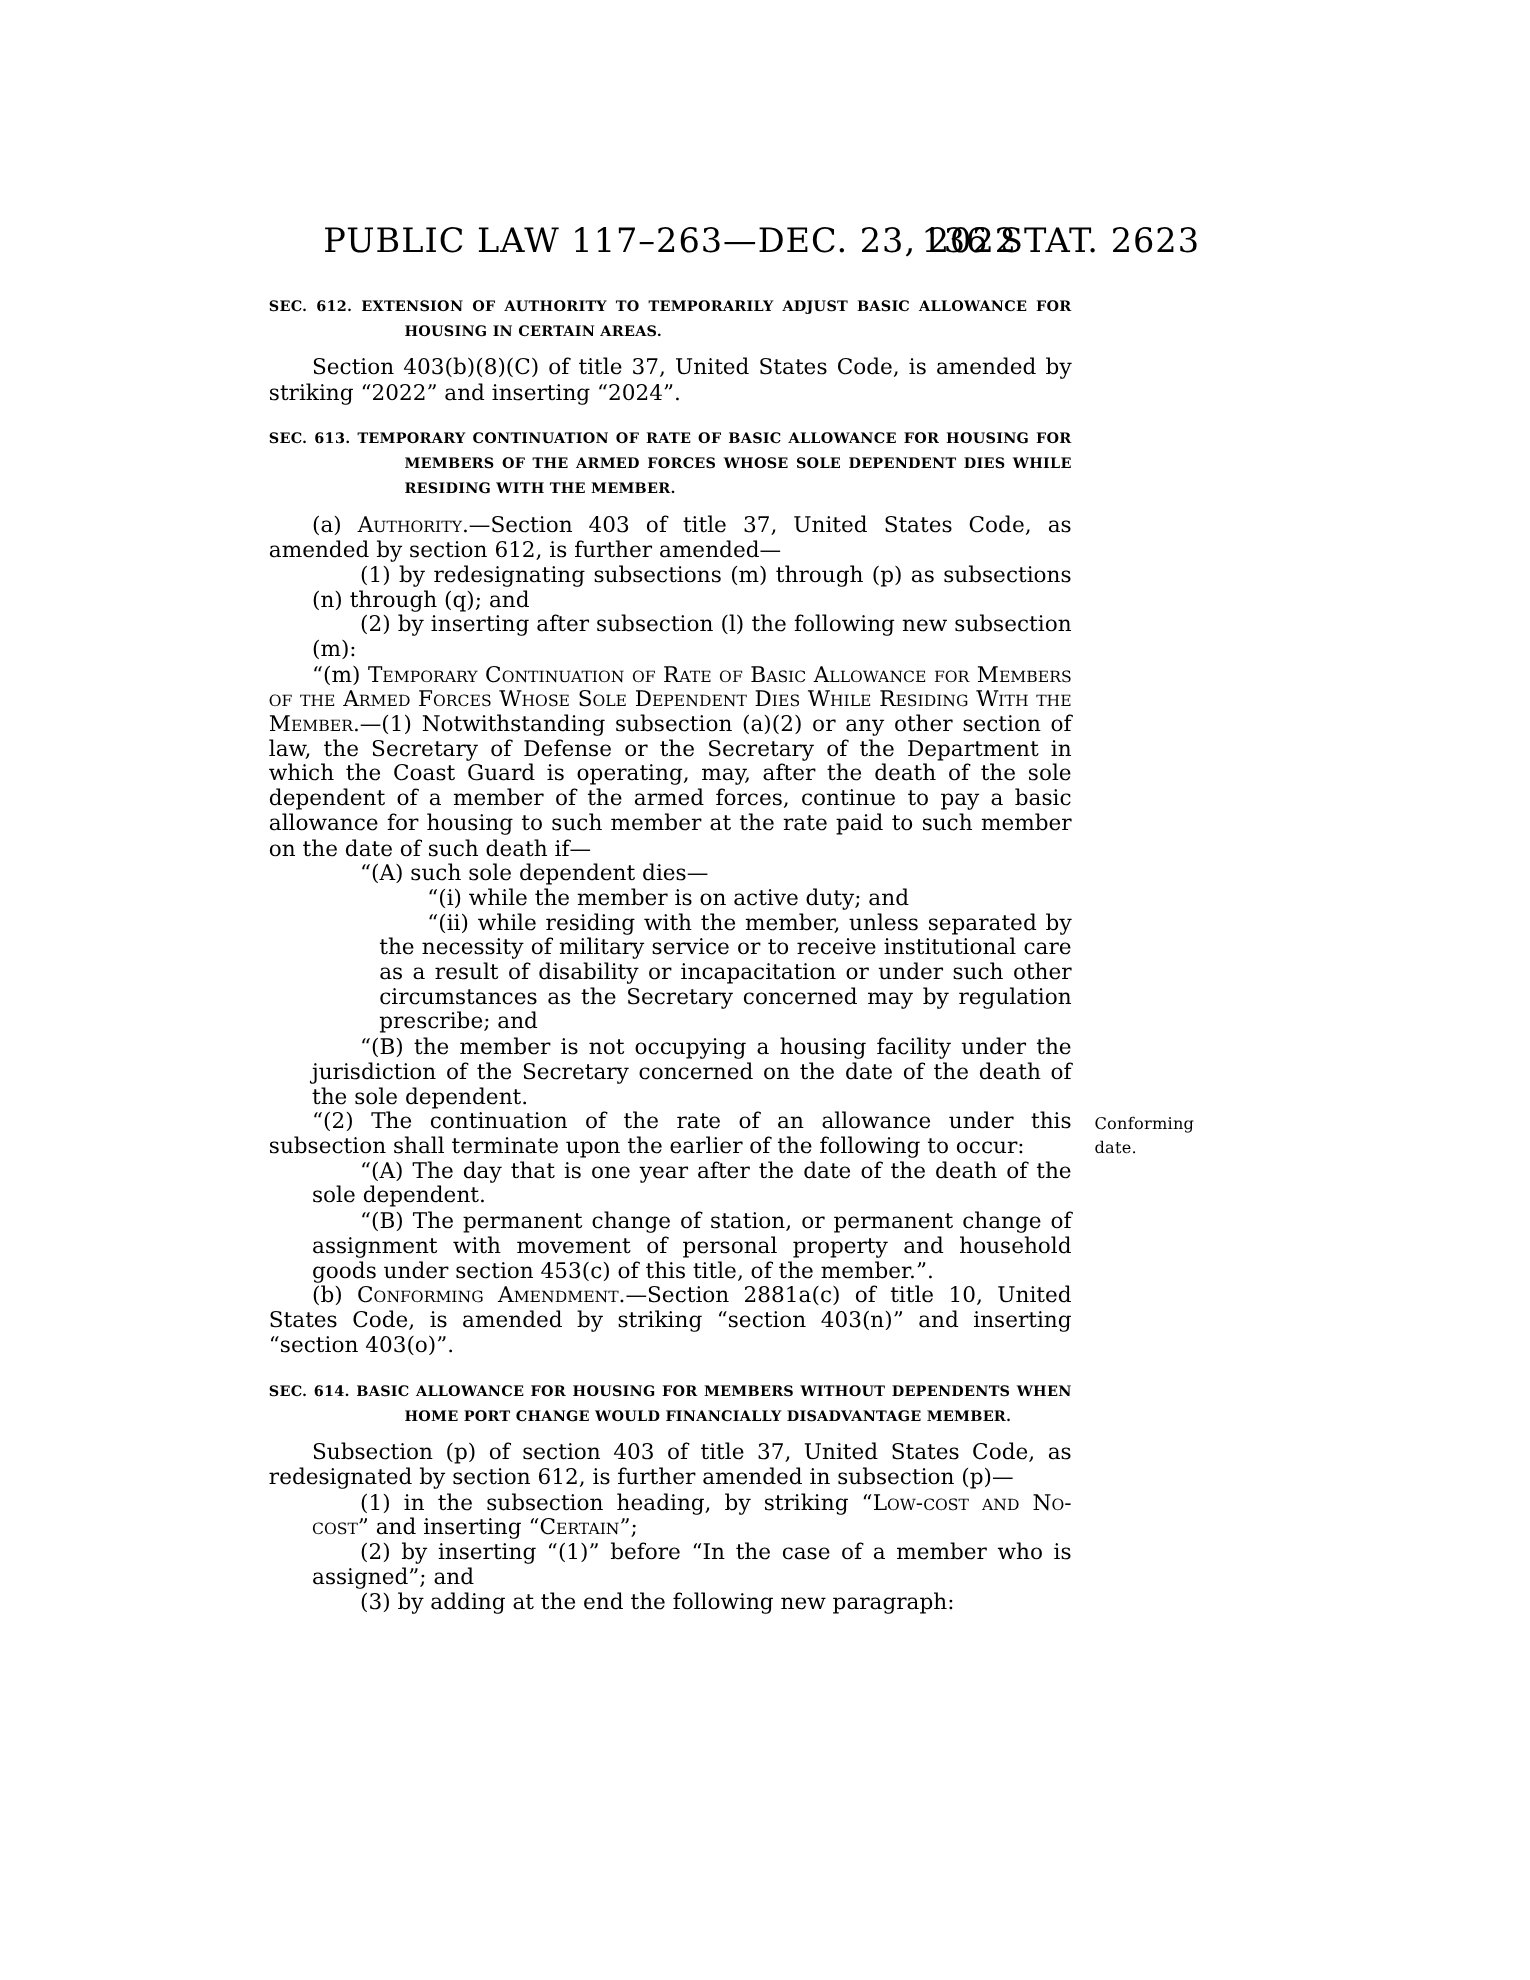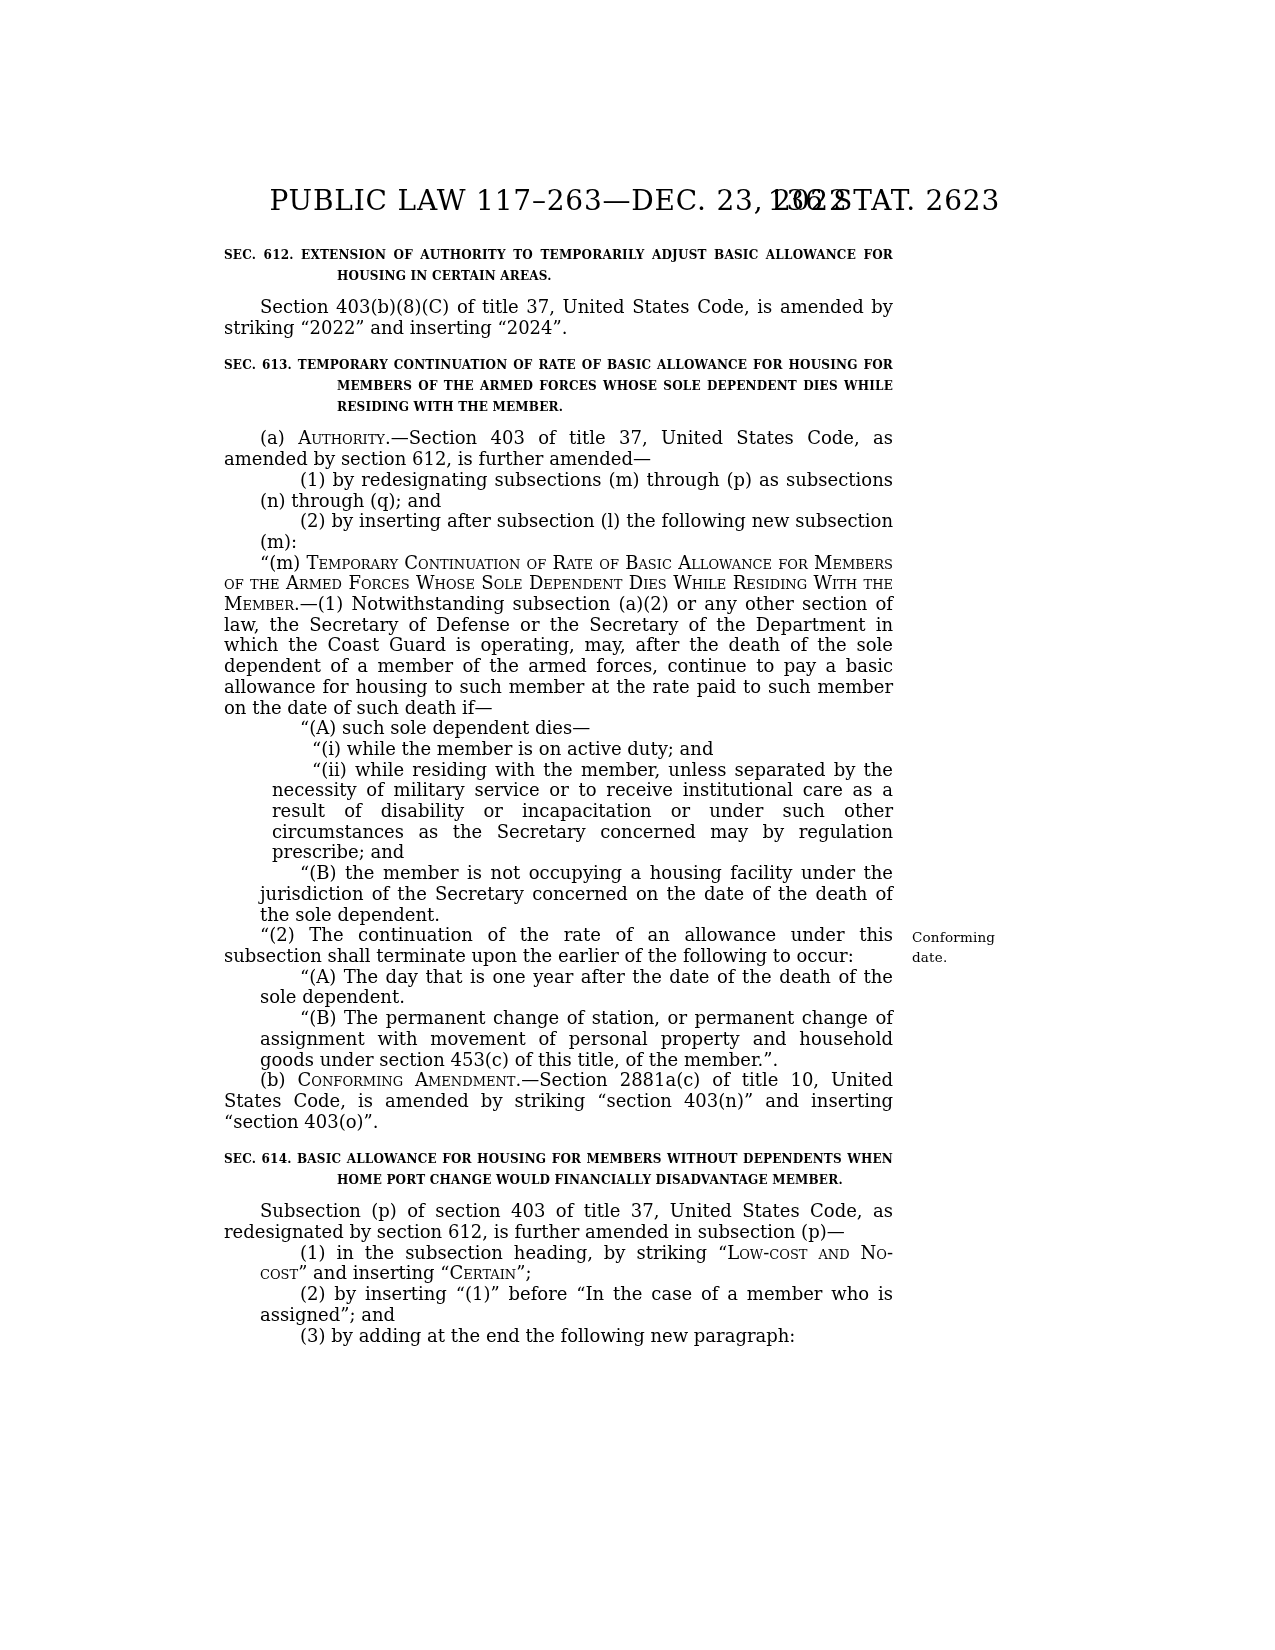--- a/index.html
+++ b/index.html
@@ -57,21 +57,21 @@
     margin: 17px 0 10px 0;
     text-align: justify;
     letter-spacing: 0.2px;
   }
   .para {
     margin: 0;
     position: relative;
   }
   .para.i1 { text-indent: 36px; }                    
   .para.l1 { margin-left: 36px; text-indent: 40px; } 
-  .para.l2 { margin-left: 48px; text-indent: 40px; } 
+  .para.l2 { margin-left: 92px; text-indent: 40px; } 
   .sc { font-variant: small-caps; }
   .margin-note {
     position: absolute;
     left: 688px;
     top: 2px;
     width: 118px;
     font-size: 13.5px;
     line-height: 20px;
     text-align: left;
     text-indent: 0;

